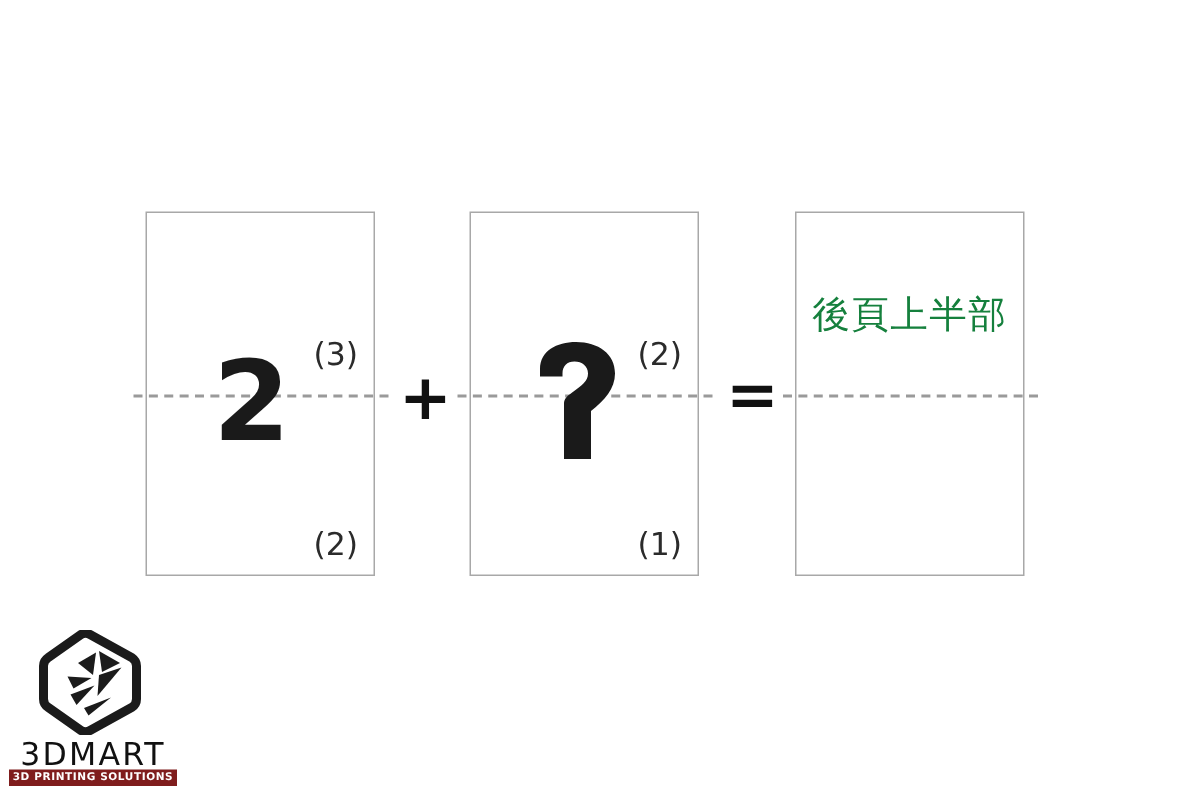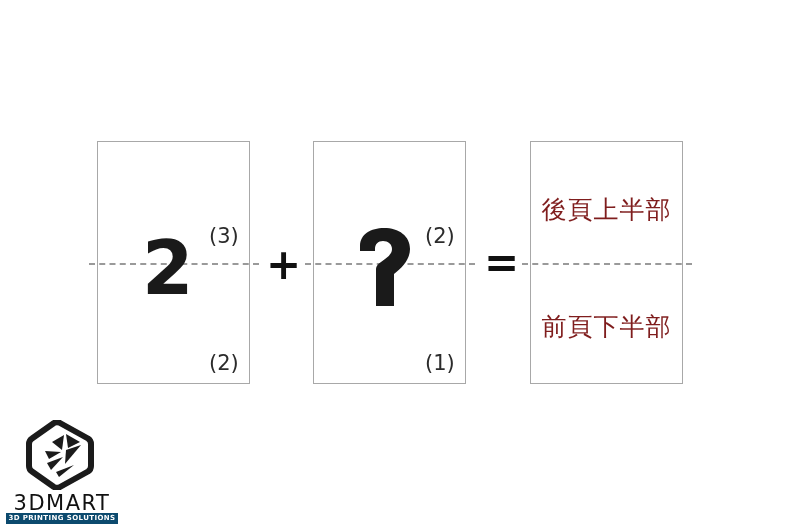--- a/index.html
+++ b/index.html
@@ -84,21 +84,21 @@
   .lbl-p2-top { left: 425px; top: 224px; }
   .lbl-p2-bot { left: 425px; top: 351px; }
 
   
   .cjk-text {
     position: absolute;
     z-index: 5;
     width: 153px;
     text-align: center;
     font-size: 25px;
-    color: #7f1d1d;
+    color: #15803d;
     letter-spacing: 1px;
     font-family: "DejaVu Sans", "Liberation Sans", sans-serif;
     white-space: nowrap;
   }
   #cjk-upper { left: 530px; top: 193px; }
   #cjk-lower { left: 530px; top: 310px; }
 
   
   .operator {
     position: absolute;
@@ -149,21 +149,21 @@
   #logo-tagline {
     position: absolute;
     left: 0;
     top: 93px;
     width: 112px;
     text-align: center;
     font-size: 7px;
     font-weight: 700;
     letter-spacing: 0.4px;
     color: #ffffff;
-    background: #0c4a6e;
+    background: #7f1d1d;
     padding: 1px 0 2px 0;
     box-sizing: border-box;
     font-family: "DejaVu Sans", "Liberation Sans", sans-serif;
   }
 </style>
 </head>
 <body>
 
 <div id="canvas">
 
@@ -195,21 +195,20 @@
              Z" fill="#1a1a1a"></path>
   </svg>
   <div class="num-label lbl-p2-top">(2)</div>
   <div class="num-label lbl-p2-bot">(1)</div>
 
   <div class="operator" id="op-equals">=</div>
 
   <div class="panel" id="panel-3"></div>
   <div class="dashed-line" id="dash-3"></div>
   <div class="cjk-text" id="cjk-upper">後頁上半部</div>
-  <div class="cjk-text" id="cjk-lower">前頁下半部</div>
 
   <div id="brand-logo">
     <svg id="logo-mark" viewBox="0 0 76 70" xmlns="http://www.w3.org/2000/svg">
 
       <path d="M38 3 L66 18.5 Q69 20.5 69 24 L69 46 Q69 49.5 66 51.5 L38 67 Q35 68.7 32 67 L10 51.5 Q7 49.5 7 46 L7 24 Q7 20.5 10 18.5 L32 3 Q35 1.3 38 3 Z" fill="none" stroke="#1b1b1b" stroke-width="6" stroke-linejoin="round"></path>
 
       <path d="M44 14 L58 22 L46 28 Z" fill="#1b1b1b"></path>
       <path d="M30 22 L42 15 L40 30 Z" fill="#1b1b1b"></path>
       <path d="M23 31 L39 32 L27 39 Z" fill="#1b1b1b"></path>
       <path d="M44 30 L59 25 L43 44 Z" fill="#1b1b1b"></path>

